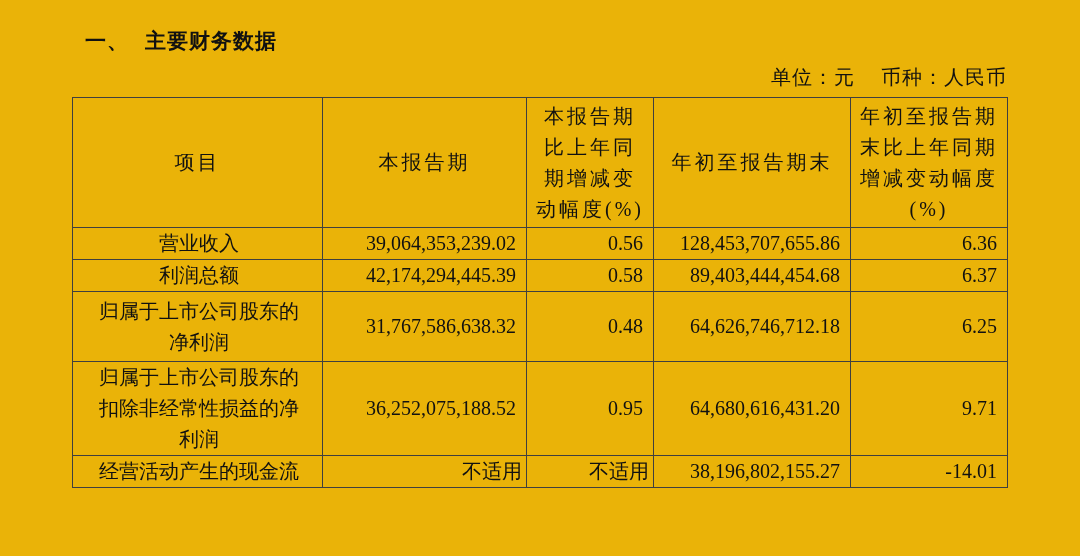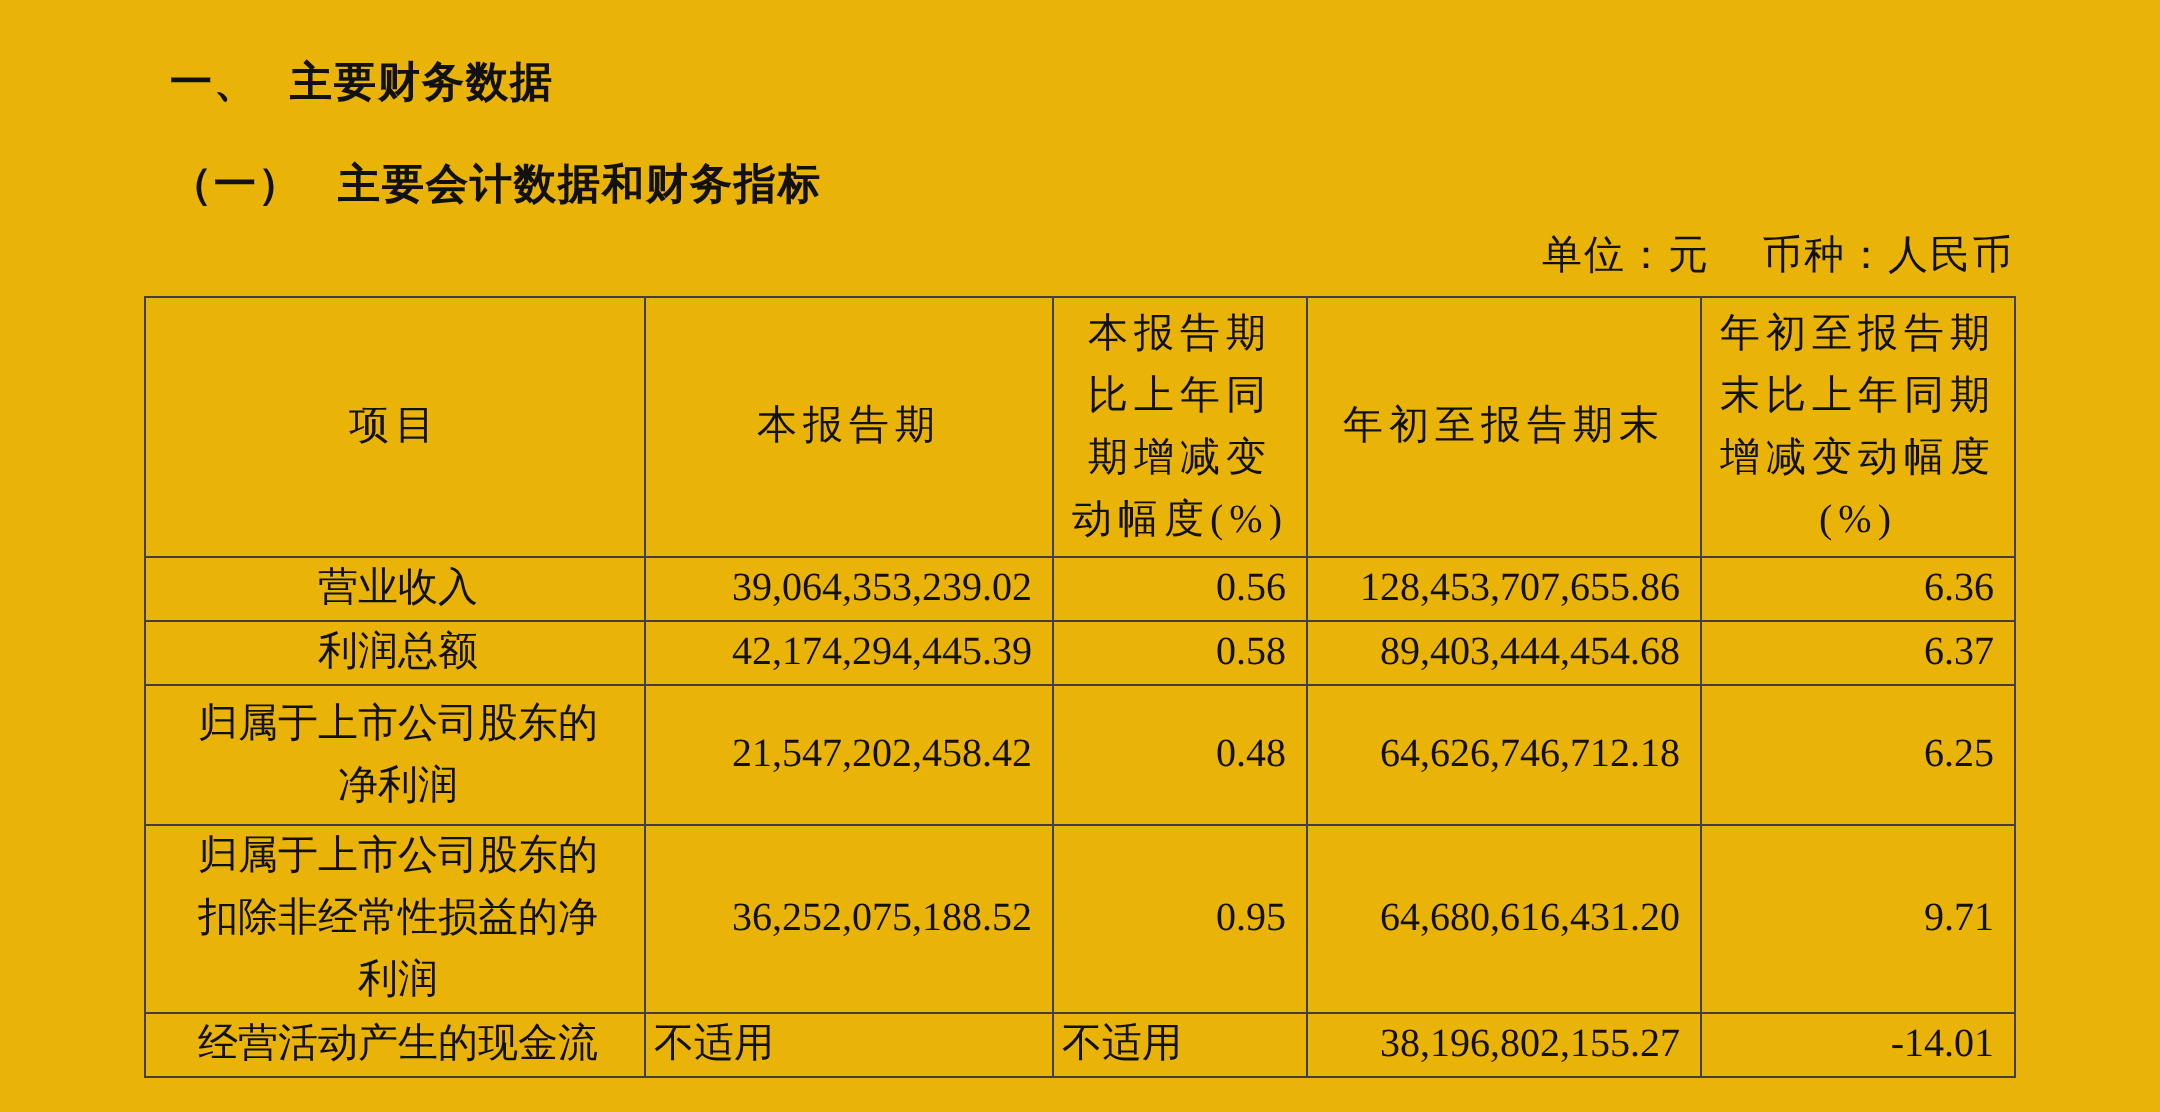--- a/index.html
+++ b/index.html
@@ -76,33 +76,32 @@
     padding: 0 6px 0 9px;
     white-space: pre-line;
     line-height: 31px;
   }
   td.c-num {
     text-align: right;
     padding: 0 10px 0 20px;
     line-height: 31px;
   }
   td.c-center {
-    text-align: left;
+    text-align: right;
     padding: 0 4px;
     line-height: 31px;
   }
 </style>
 </head>
 <body>
 
 <div class="page">
 
   <h1 class="h-section"><span class="h-num">一、</span><span>主要财务数据</span></h1>
 
-  <h2 class="h-subsection"><span class="h-num">（一）</span><span>主要会计数据和财务指标</span></h2>
 
   <div class="unit-note"><span class="unit">单位：元</span><span class="currency">币种：人民币</span></div>
 
   <table class="fin-table">
     <colgroup>
       <col style="width:250px">
       <col style="width:204px">
       <col style="width:127px">
       <col style="width:197px">
       <col style="width:157px">
@@ -133,21 +132,21 @@
       <tr class="rh-s">
         <td class="c-item">利润总额</td>
         <td class="c-num">42,174,294,445.39</td>
         <td class="c-num">0.58</td>
         <td class="c-num">89,403,444,454.68</td>
         <td class="c-num">6.37</td>
       </tr>
       <tr class="rh-m">
         <td class="c-item">归属于上市公司股东的
 净利润</td>
-        <td class="c-num">21,547,202,458.42</td>
+        <td class="c-num">31,767,586,638.32</td>
         <td class="c-num">0.48</td>
         <td class="c-num">64,626,746,712.18</td>
         <td class="c-num">6.25</td>
       </tr>
       <tr class="rh-l">
         <td class="c-item">归属于上市公司股东的
 扣除非经常性损益的净
 利润</td>
         <td class="c-num">36,252,075,188.52</td>
         <td class="c-num">0.95</td>

